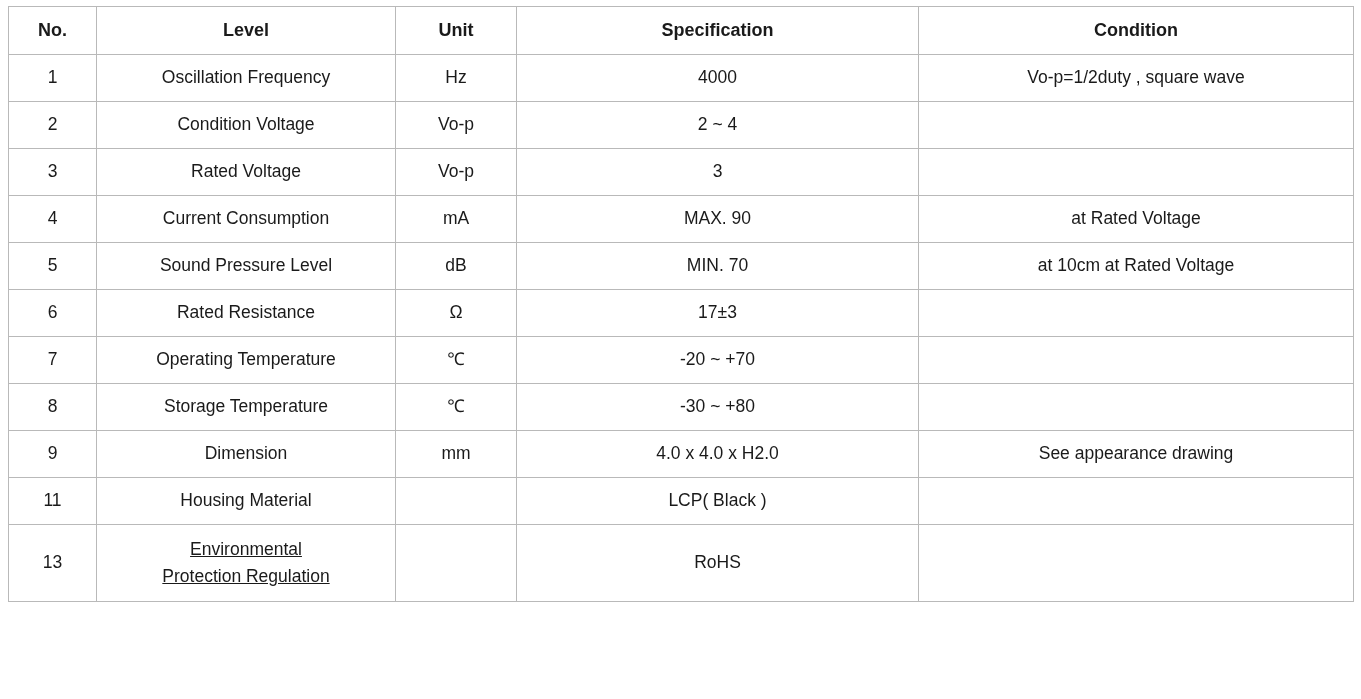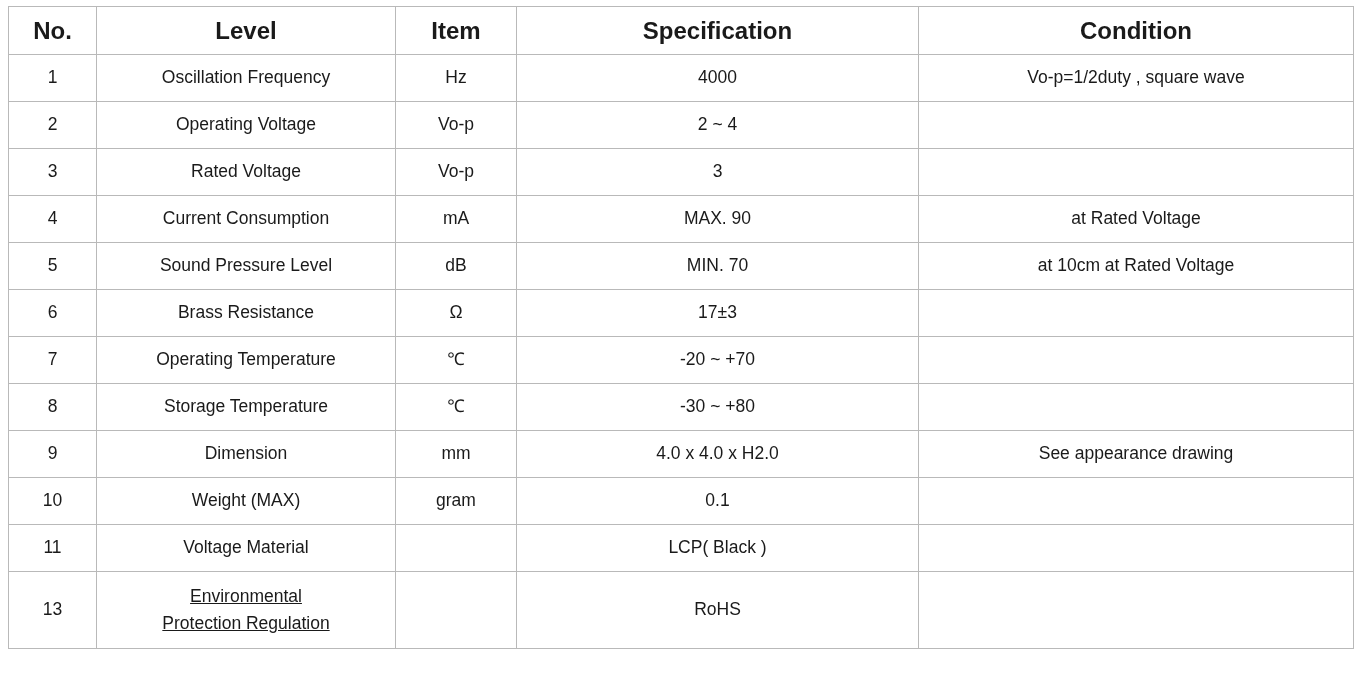--- a/index.html
+++ b/index.html
@@ -31,21 +31,21 @@
     text-align: center;
     vertical-align: middle;
     padding: 0 6px;
     font-weight: normal;
     color: #1a1a1a;
     line-height: 1.32;
   }
   table.spec-table thead th {
     font-weight: bold;
     height: 47px;
-    font-size: 24px;
+    font-size: 18px;
   }
   table.spec-table tbody td {
     height: 46px;
   }
   tbody tr.tall-row td {
     height: 76px;
   }
   td.bold-item {
     font-weight: bold;
     margin-left: 42px;
@@ -70,36 +70,36 @@
       <col class="col-no">
       <col class="col-item">
       <col class="col-unit">
       <col class="col-spec">
       <col class="col-cond">
     </colgroup>
     <thead>
       <tr>
         <th>No.</th>
         <th>Level</th>
-        <th>Item</th>
+        <th>Unit</th>
         <th>Specification</th>
         <th>Condition</th>
       </tr>
     </thead>
     <tbody id="table-body">
         <tr>
           <td>1</td>
           <td>Oscillation Frequency</td>
           <td>Hz</td>
           <td>4000</td>
           <td>Vo-p=1/2duty , square wave</td>
         </tr>
         <tr>
           <td>2</td>
-          <td>Operating Voltage</td>
+          <td>Condition Voltage</td>
           <td>Vo-p</td>
           <td>2 ~ 4</td>
           <td></td>
         </tr>
         <tr>
           <td>3</td>
           <td class="bold-item">Rated Voltage</td>
           <td>Vo-p</td>
           <td>3</td>
           <td></td>
@@ -113,21 +113,21 @@
         </tr>
         <tr>
           <td>5</td>
           <td>Sound Pressure Level</td>
           <td>dB</td>
           <td>MIN. 70</td>
           <td>at 10cm at Rated Voltage</td>
         </tr>
         <tr>
           <td>6</td>
-          <td>Brass Resistance</td>
+          <td>Rated Resistance</td>
           <td>Ω</td>
           <td>17±3</td>
           <td></td>
         </tr>
         <tr>
           <td>7</td>
           <td>Operating Temperature</td>
           <td>℃</td>
           <td>-20 ~ +70</td>
           <td></td>
@@ -140,29 +140,22 @@
           <td></td>
         </tr>
         <tr>
           <td>9</td>
           <td>Dimension</td>
           <td>mm</td>
           <td>4.0 x 4.0 x H2.0</td>
           <td>See appearance drawing</td>
         </tr>
         <tr>
-          <td>10</td>
-          <td>Weight (MAX)</td>
-          <td>gram</td>
-          <td>0.1</td>
-          <td></td>
-        </tr>
-        <tr>
           <td>11</td>
-          <td>Voltage Material</td>
+          <td>Housing Material</td>
           <td></td>
           <td>LCP( Black )</td>
           <td></td>
         </tr>
         <tr class="tall-row">
           <td>13</td>
           <td>
             <span class="two-line">Environmental</span>
             <span class="two-line">Protection Regulation</span>
           </td>

